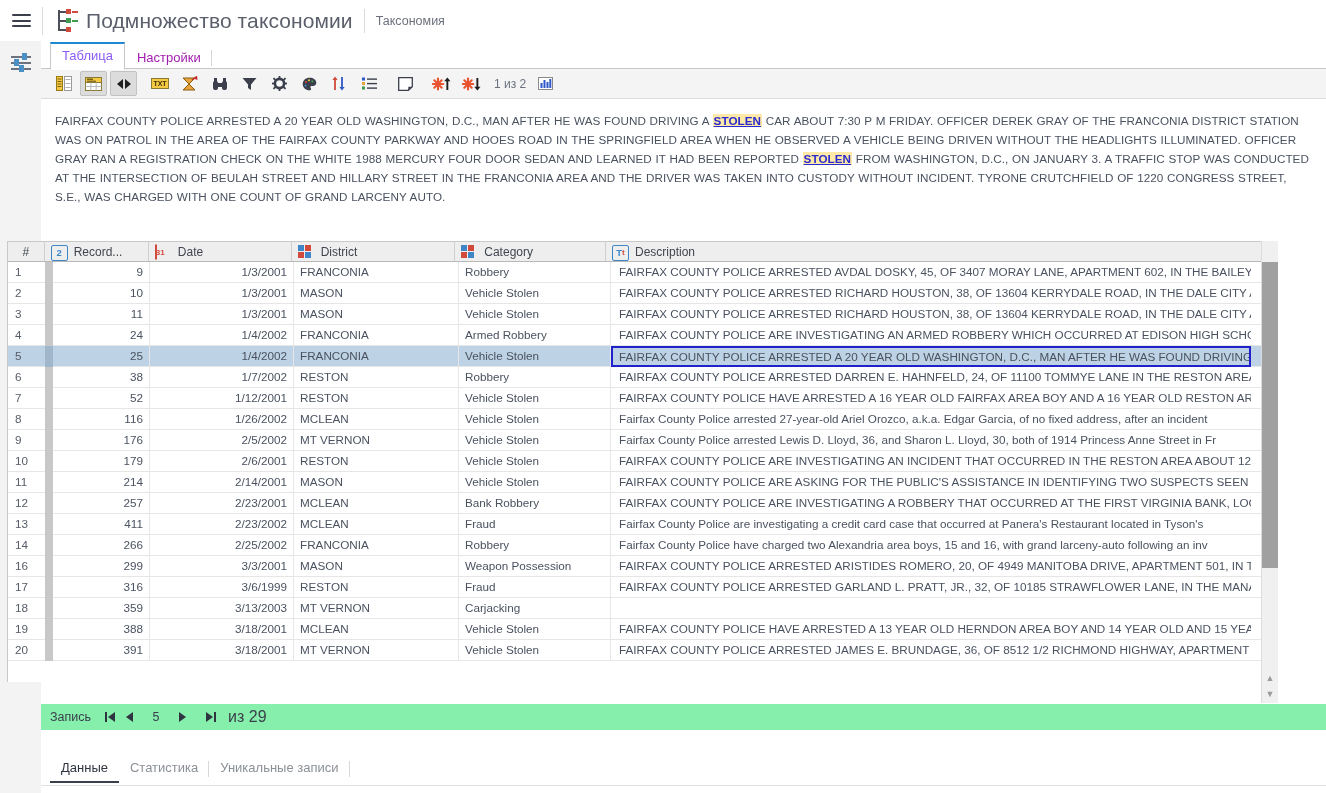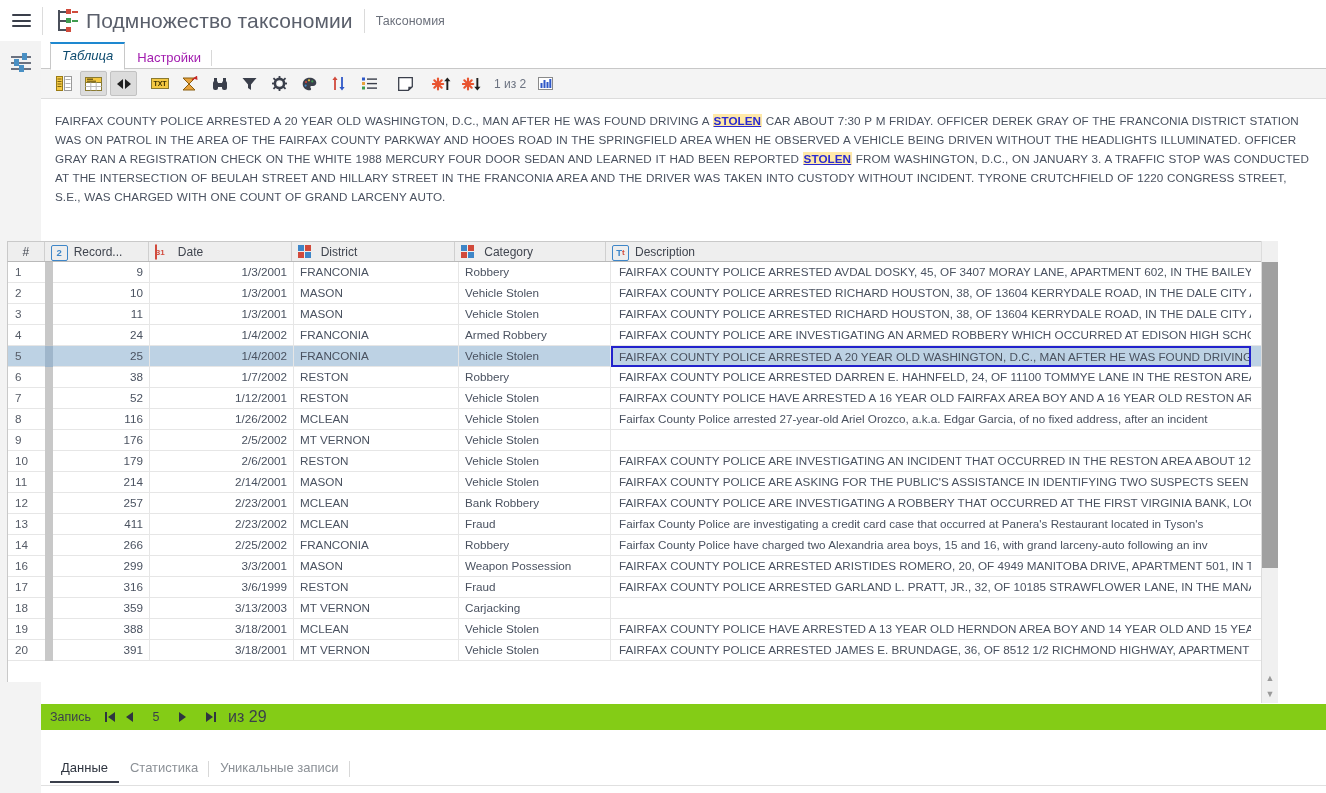--- a/index.html
+++ b/index.html
@@ -63,22 +63,22 @@
 
   
   .tabstrip{height:27px;background:#fff;position:relative;border-bottom:1px solid #c8c8c8;}
   .tabstrip .tabs{display:flex;align-items:flex-end;height:27px;padding-left:9px;}
   .tab{
     height:24px;line-height:24px;padding:0 11px;font-size:13px;color:#a21caf;
     border:1px solid transparent;border-bottom:none;cursor:pointer;position:relative;top:2px;
   }
   .tab .tsep{position:absolute;right:0;top:4px;height:16px;width:1px;background:#d8d8d8;}
   .tab.active{
-    color:#0c4a6e;background:#fff;border:1px solid #c8c8c8;border-bottom:1px solid #fff;
-    border-top:2px solid #1e88d0;height:25px;line-height:23px;z-index:2;font-style:italic;
+    color:#8b5cf6;background:#fff;border:1px solid #c8c8c8;border-bottom:1px solid #fff;
+    border-top:2px solid #1e88d0;height:25px;line-height:23px;z-index:2;
   }
 
   
   .toolbar{
     height:29px;background:#f4f4f4;border-bottom:1px solid #dcdcdc;
     display:flex;align-items:center;padding-left:9px;gap:0px;
   }
   .tb{
     width:25px;height:23px;margin-right:3px;display:flex;align-items:center;justify-content:center;
     cursor:pointer;border:1px solid transparent;border-radius:2px;
@@ -162,21 +162,21 @@
     position:absolute;right:0;top:0;width:17px;height:462px;background:#f0f0f0;border-left:1px solid #dcdcdc;box-sizing:border-box;
   }
   .vscroll .thumb{position:absolute;left:0;top:21px;width:16px;height:306px;background:#a0a0a0;}
   .vscroll .arrow{position:absolute;left:0;width:16px;height:16px;display:flex;align-items:center;justify-content:center;color:#9a9a9a;font-size:9px;}
   .vscroll .arrow.up{bottom:17px;}
   .vscroll .arrow.down{bottom:1px;}
 
   
   .recnav{
     position:absolute;left:41px;top:704px;width:1285px;height:26px;
-    display:flex;align-items:center;padding-left:9px;box-sizing:border-box;background:#84cc16;
+    display:flex;align-items:center;padding-left:9px;box-sizing:border-box;background:#86efac;
   }
   .recnav .lbl{font-size:12.5px;color:#3a3f4b;margin-right:10px;}
   .navbtn{width:19px;height:19px;display:flex;align-items:center;justify-content:center;cursor:pointer;color:#2f3540;}
   .navbtn svg{display:block;}
   .recnum{min-width:34px;text-align:center;font-size:12.5px;color:#3a3f4b;}
   .rectotal{font-size:16px;color:#3a3f4b;margin-left:8px;}
 
   
   .bottomtabs{
     position:absolute;left:41px;top:757px;width:1285px;height:28px;
@@ -545,20 +545,21 @@
           <div class="cell cat">Vehicle Stolen</div>
           <div class="cell desc">Fairfax County Police arrested 27-year-old Ariel Orozco, a.k.a. Edgar Garcia, of no fixed address, after an incident</div>
         </div>
         <div class="row">
           <div class="cell idx">9</div>
           <div class="cell handle"></div>
           <div class="cell rec">176</div>
           <div class="cell date">2/5/2002</div>
           <div class="cell dist">MT VERNON</div>
           <div class="cell cat">Vehicle Stolen</div>
+          <div class="cell desc">Fairfax County Police arrested Lewis D. Lloyd, 36, and Sharon L. Lloyd, 30, both of 1914 Princess Anne Street in Fr</div>
         </div>
         <div class="row">
           <div class="cell idx">10</div>
           <div class="cell handle"></div>
           <div class="cell rec">179</div>
           <div class="cell date">2/6/2001</div>
           <div class="cell dist">RESTON</div>
           <div class="cell cat">Vehicle Stolen</div>
           <div class="cell desc">FAIRFAX COUNTY POLICE ARE INVESTIGATING AN INCIDENT THAT OCCURRED IN THE RESTON AREA ABOUT 12:30</div>
         </div>

